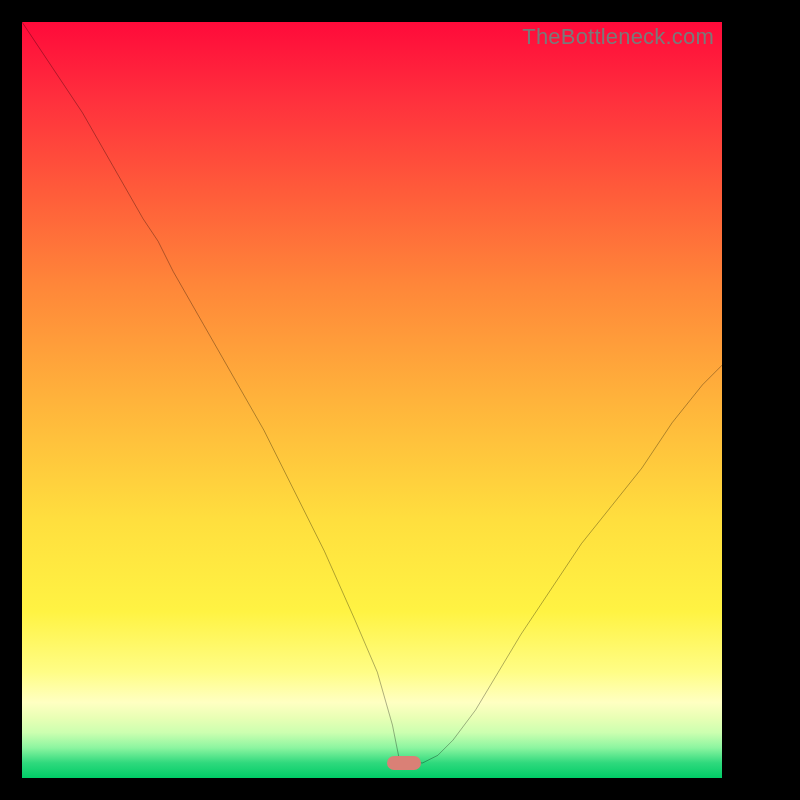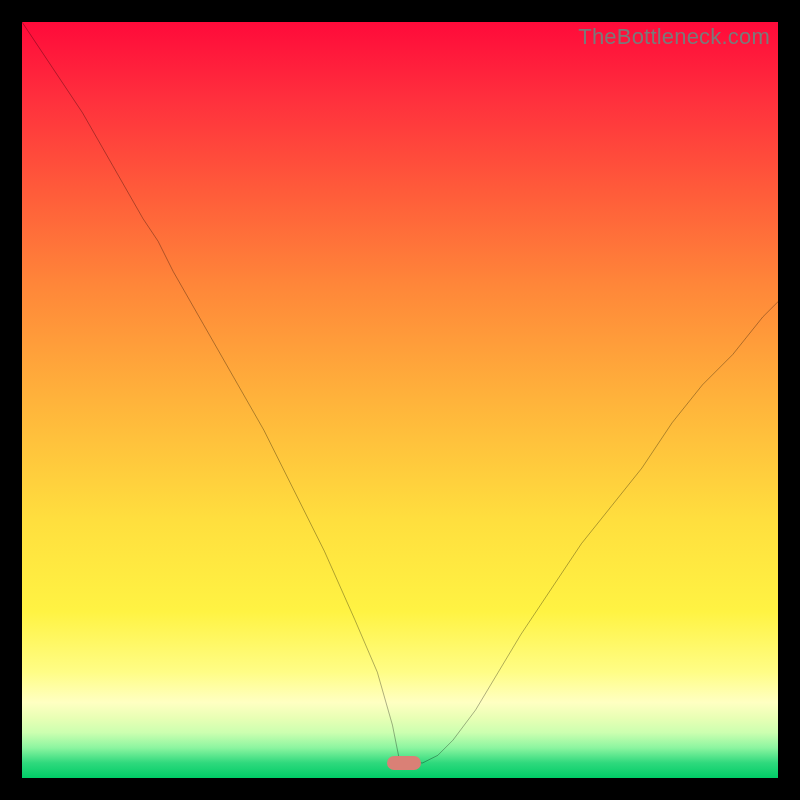--- a/index.html
+++ b/index.html
@@ -14,21 +14,21 @@
   .stage {
     position: relative;
     width: 800px;
     height: 800px;
     background: #000;
   }
   .plot-area {
     position: absolute;
     left: 22px;
     top: 22px;
-    width: 756px;
+    width: 700px;
     height: 756px;
     background: linear-gradient(to bottom,
       #ff0a3a 0%,
       #ff2f3d 10%,
       #ff5a3a 22%,
       #ff8739 35%,
       #ffb33b 50%,
       #ffdf3e 66%,
       #fff343 78%,
       #fffd86 86%,

